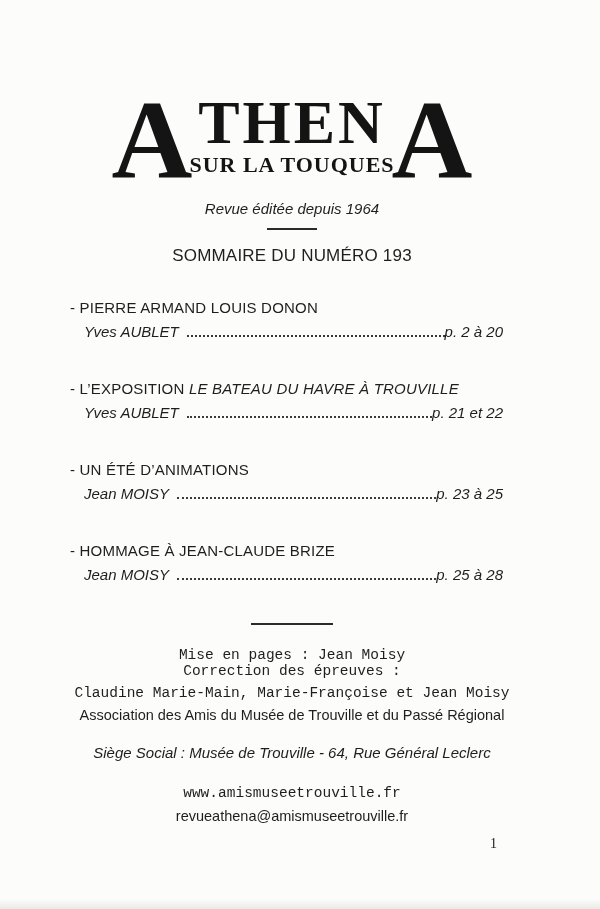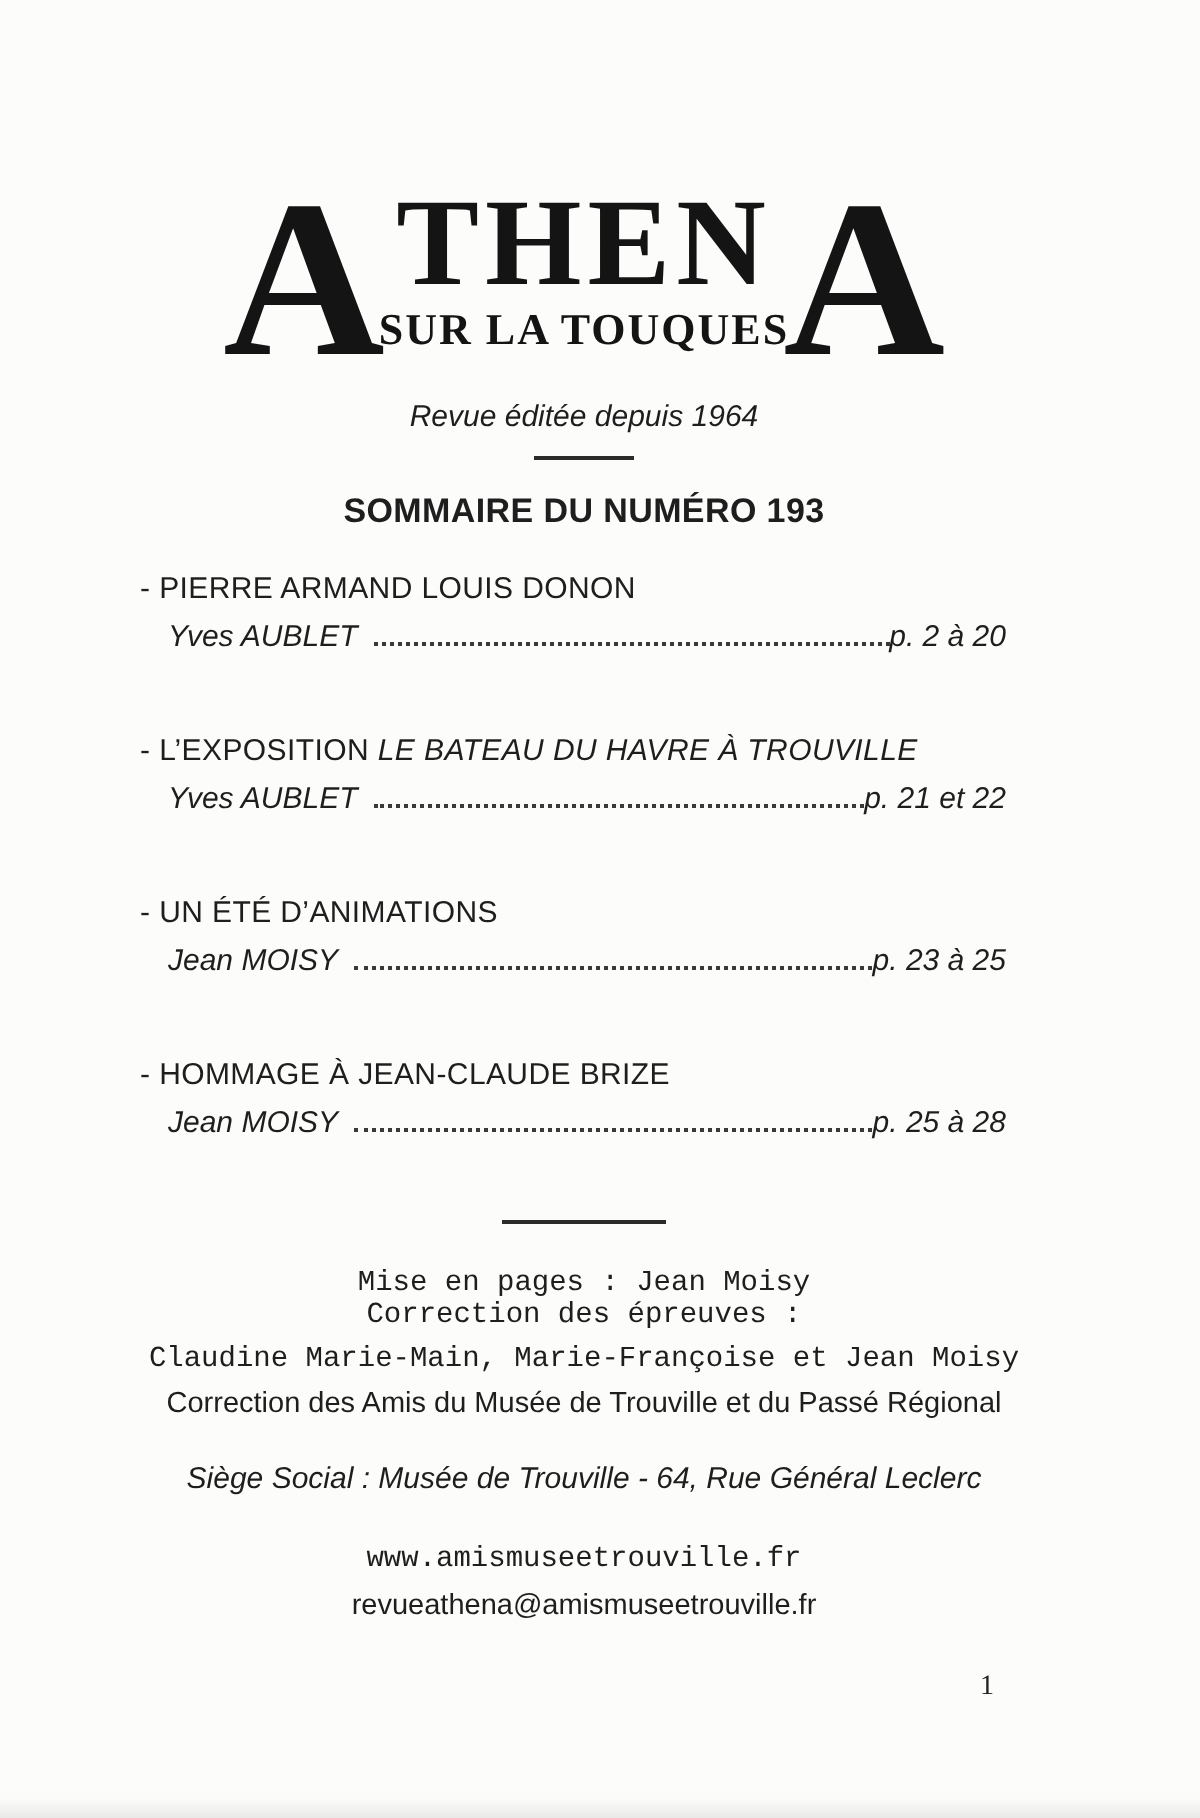--- a/index.html
+++ b/index.html
@@ -18,24 +18,24 @@
     display:flex; justify-content:center; align-items:flex-end;
     font-family:"Liberation Serif", serif; font-weight:700; color:#141414;
   }
   .big-a { font-size:112px; line-height:0.73; }
   .mast-mid { display:flex; flex-direction:column; align-items:center; margin:0 -3px 6px -3px; }
   .mast-then { font-size:62px; line-height:0.8; letter-spacing:3px; }
   .mast-sub { font-size:22px; line-height:1; letter-spacing:1px; margin-top:6px; white-space:nowrap; }
 
   .tagline { text-align:center; font-style:italic; font-size:15px; margin-top:18px; }
   .rule-sm { width:50px; border:0; border-top:2px solid #2b2b2b; margin:11px auto 0 auto; }
-  .sommaire { text-align:center; font-weight:700; font-size:17px; margin-top:16px; letter-spacing:0.2px; }
+  .sommaire { text-align:center; font-weight:400; font-size:17px; margin-top:16px; letter-spacing:0.2px; }
 
   
-  .toc { margin-top:20px; }
+  .toc { margin-top:33px; }
   .toc-entry { margin-left:70px; width:433px; margin-bottom:40px; font-size:15px; }
   .toc-title { margin-bottom:7px; letter-spacing:0.2px; }
   .toc-title .it { font-style:italic; }
   .toc-line { display:flex; align-items:baseline; padding-left:14px; }
   .toc-author { font-style:italic; white-space:nowrap; }
   .leader { flex:1; border-bottom:2px dotted #3a3a3a; margin:0 0 3px 8px; }
   .toc-pages { white-space:nowrap;font-style:italic; }
 
   
   .rule-md { width:82px; border:0; border-top:2px solid #2b2b2b; margin:0 auto; }
@@ -121,21 +121,21 @@
 
   <hr class="rule-md">
   <div class="credits">
     <div class="credit-layout">Mise en pages : Jean Moisy</div>
     <div class="credit-label">Correction des épreuves :</div>
     <div class="credit-names">Claudine Marie-Main, Marie-Françoise et Jean Moisy</div>
   </div>
 
 
   <div class="footer">
-    <div class="assoc">Correction des Amis du Musée de Trouville et du Passé Régional</div>
+    <div class="assoc">Association des Amis du Musée de Trouville et du Passé Régional</div>
     <div class="addr">Siège Social : Musée de Trouville - 64, Rue Général Leclerc</div>
     <div class="site">www.amismuseetrouville.fr</div>
     <div class="mail">revueathena@amismuseetrouville.fr</div>
   </div>
 
 </div>
 
 <div class="page-num">1</div>
 <div class="scan-edge"></div>
 

